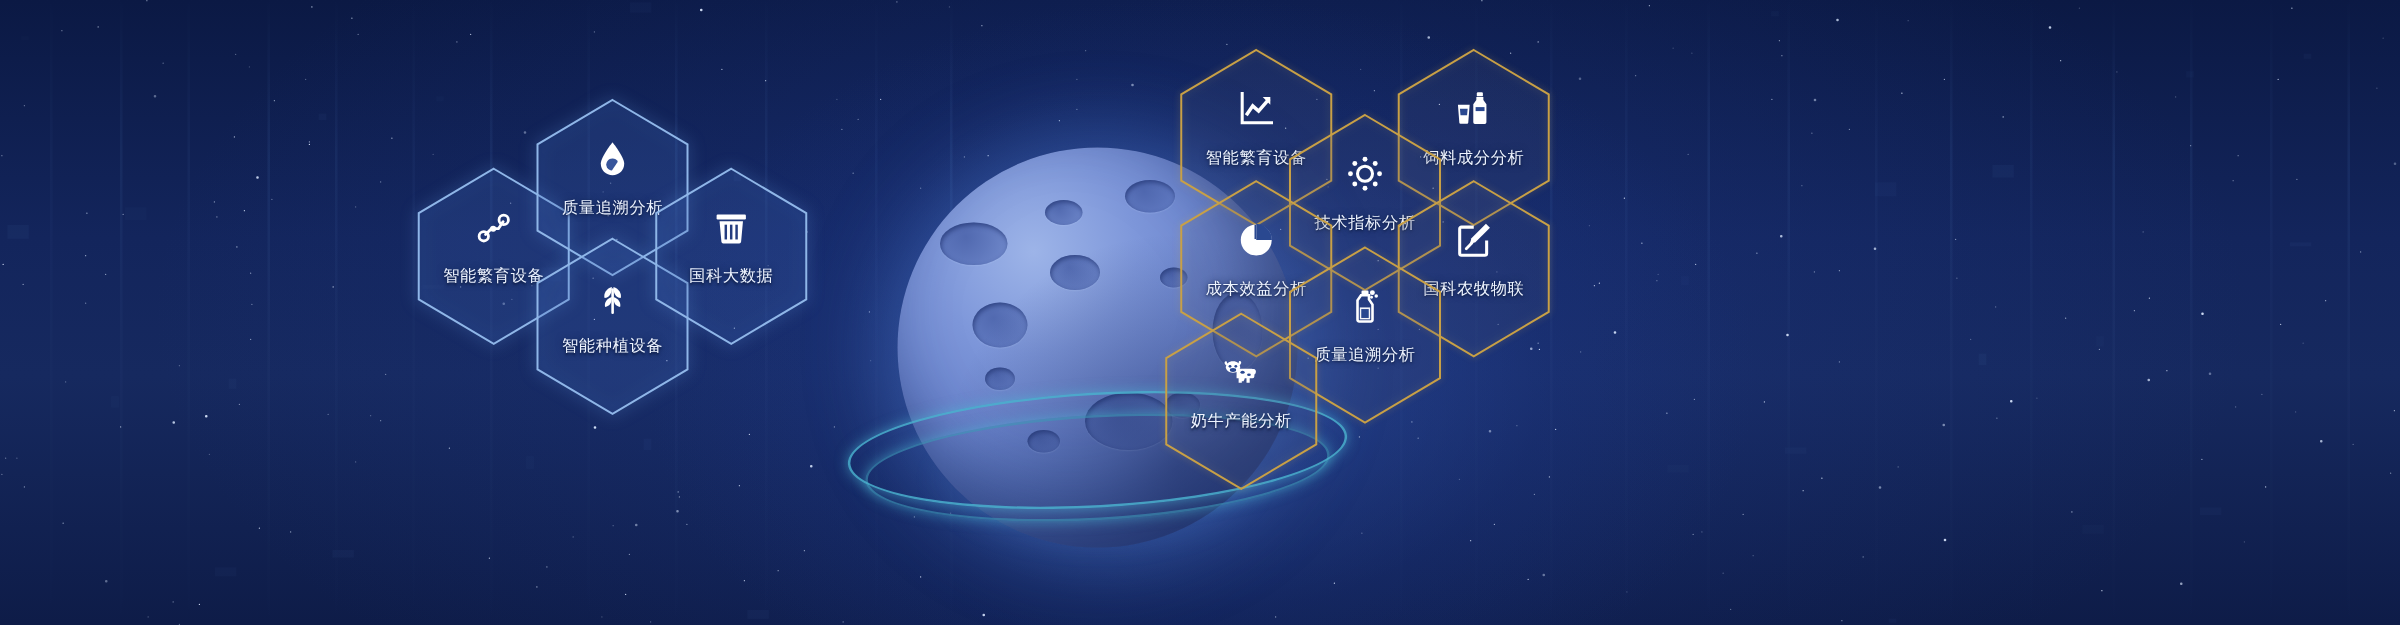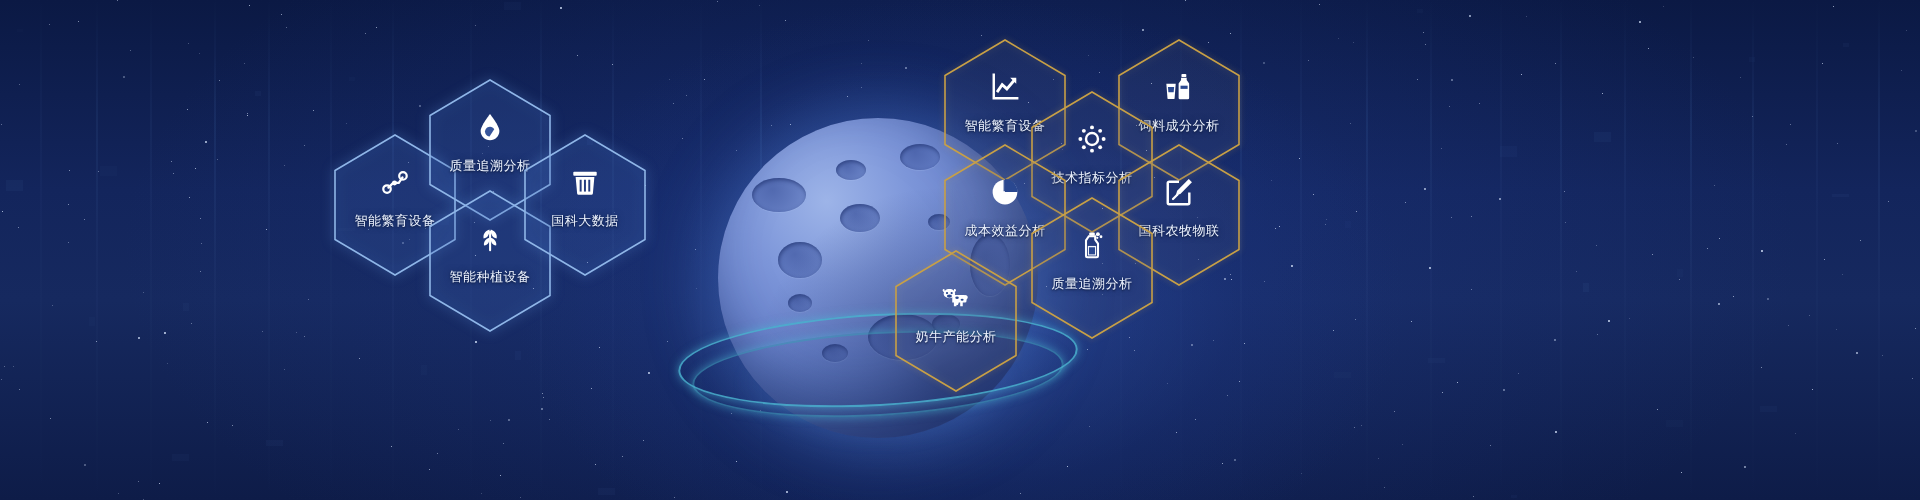--- a/index.html
+++ b/index.html
@@ -621,21 +621,21 @@
             <circle class="ic" cx="25.6" cy="7.2" r="1.5"></circle>
             <circle class="ic" cx="21.6" cy="8.3" r="1.2"></circle>
             <rect class="ic" x="13" y="2.6" width="6" height="3.4" rx="1"></rect>
             <path d="M12.6 6.6 h6.8 v3.6 l3.0 4.4 V27.4 A1.6 1.6 0 0 1 20.8 29 H11.2 A1.6 1.6 0 0 1 9.6 27.4 V11 Z" fill="none" stroke="#fff" stroke-width="2.2"></path>
             <path class="ic" d="M11.6 17 h8.8 v10.2 H11.6 Z" opacity="0.95"></path>
             <path d="M12.8 18.4 h6.4 v7.6 h-6.4 Z" fill="#2a4890"></path>
           </svg>
         </div>
         <div class="lbl">质量追溯分析</div>
       </div>
-      <div class="hex gold" style="left:894px;top:250px">
+      <div class="hex gold" style="left:931px;top:250px">
         <div class="shape">
           <svg viewBox="0 0 124 142" preserveAspectRatio="none">
             <polygon class="hex-path-gold" points="62,1 122,36.5 122,105.5 62,141 2,105.5 2,36.5"></polygon>
           </svg>
         </div>
         <div class="ico">
           <svg viewBox="0 0 40 32">
             <path class="ic" d="M4.4 4.2 C2.2 3.6 1.4 6.2 3.0 7.4 L6.0 9.2 Z"></path>
             <path class="ic" d="M17.6 4.0 C19.8 3.2 20.8 5.8 19.2 7.2 L16.2 9.0 Z"></path>
             <path class="ic" d="M11.2 4.0 C6.6 4.0 3.6 6.8 3.6 10.4 C3.6 13.6 6.8 16.2 11.2 16.2 C15.6 16.2 18.8 13.6 18.8 10.4 C18.8 6.8 15.8 4.0 11.2 4.0 Z"></path>

